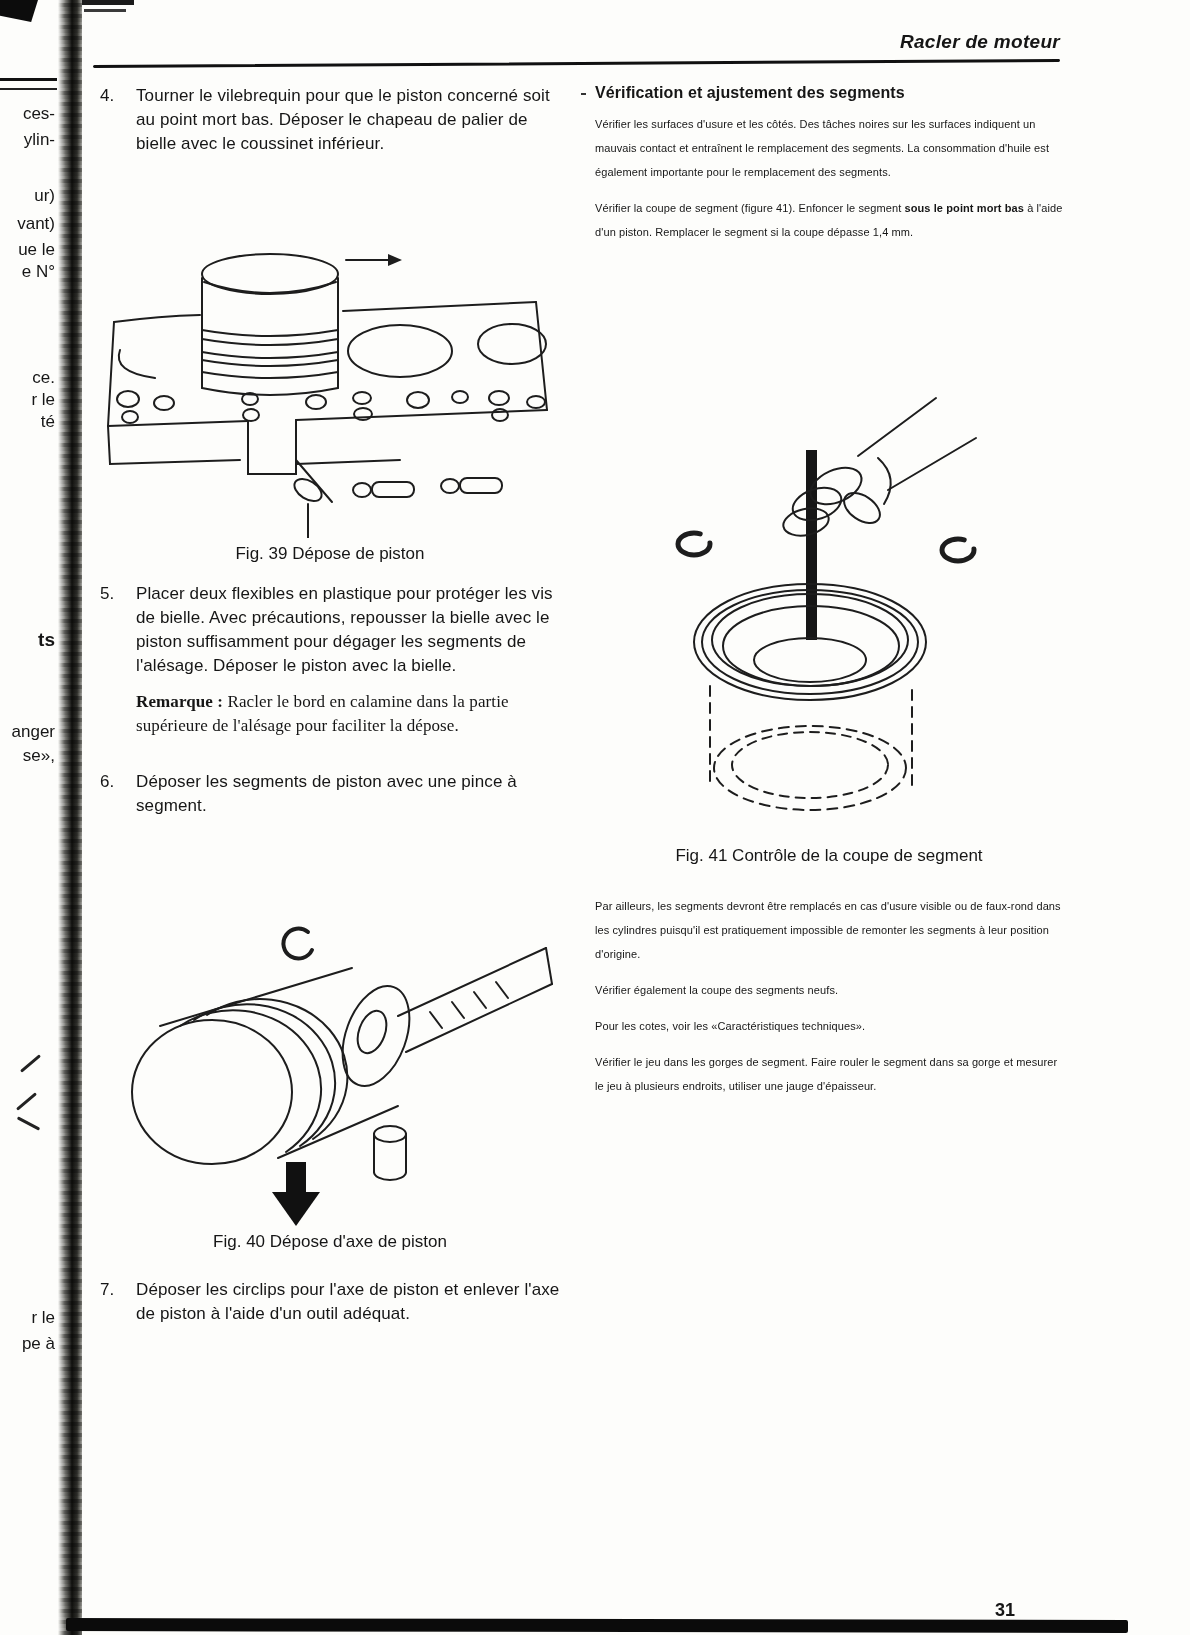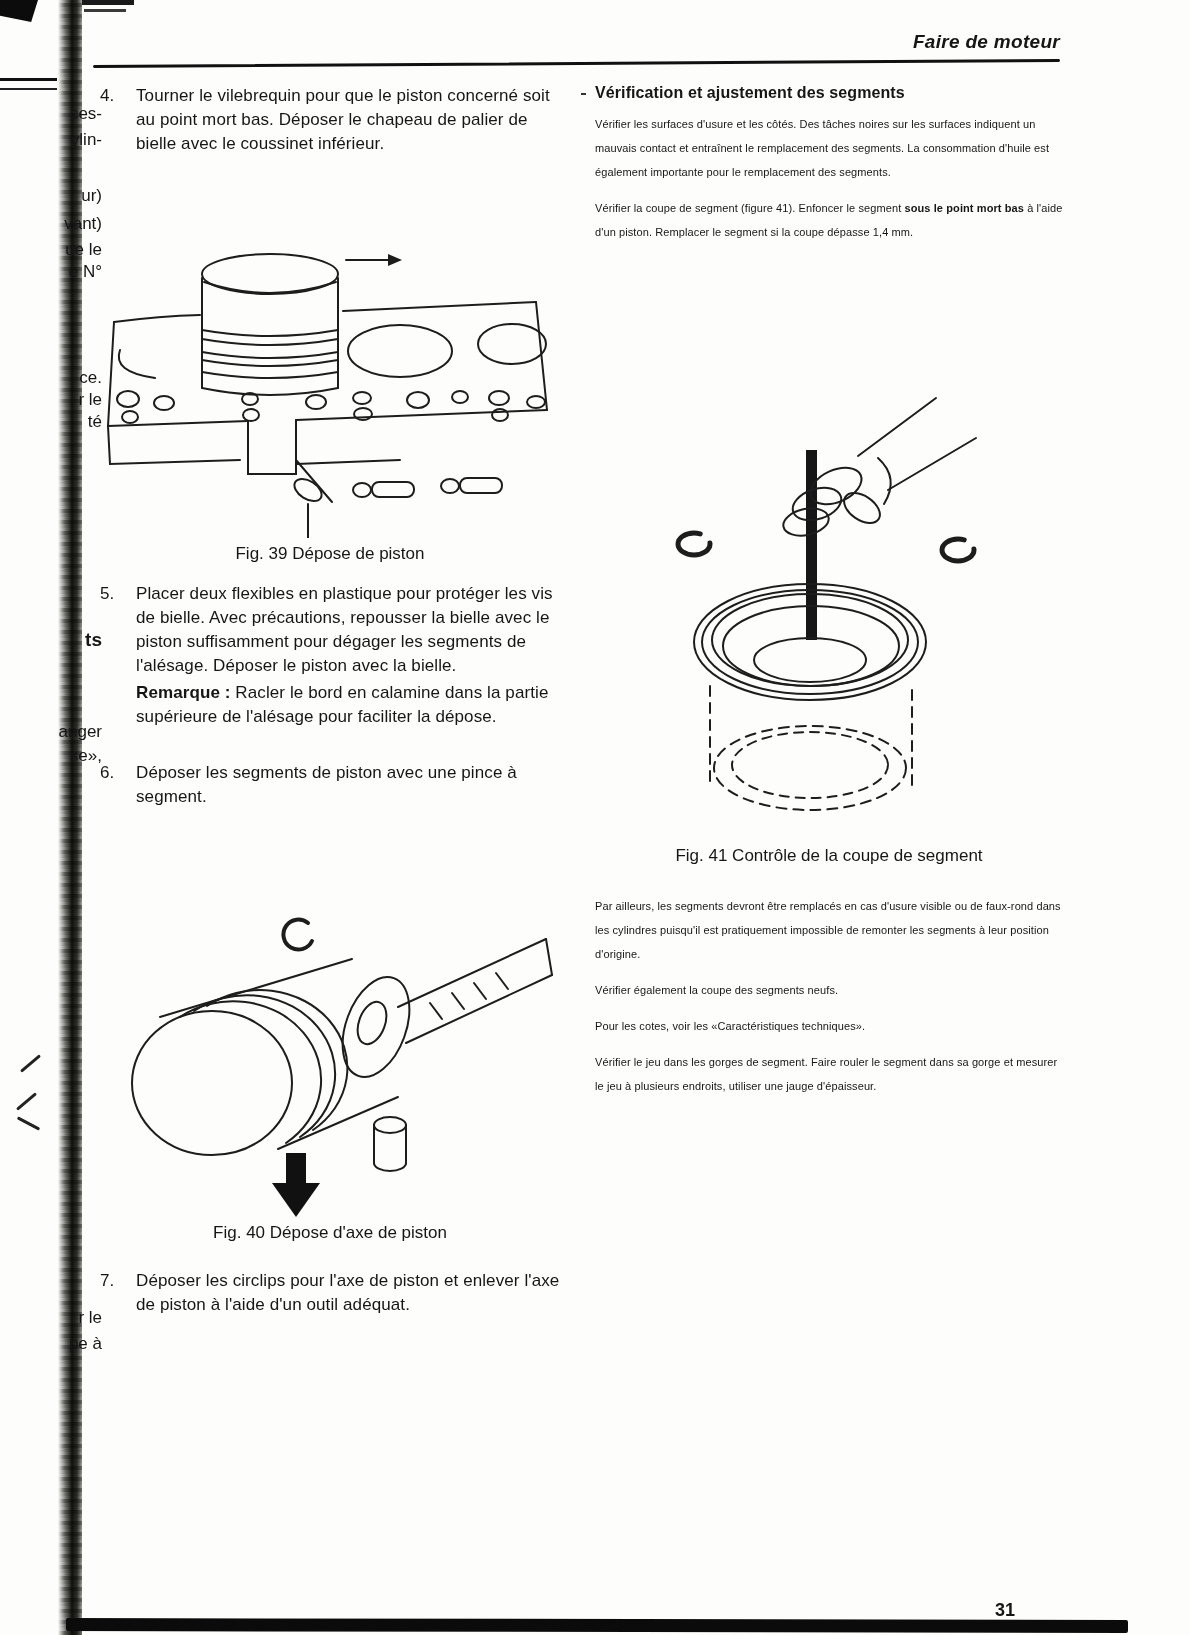--- a/index.html
+++ b/index.html
@@ -19,42 +19,42 @@
   }
   .corner-mark{position:absolute;left:0;top:0;width:38px;height:22px;background:#0c0c0c;
     clip-path:polygon(0 0,100% 0,82% 100%,0 72%);}
   .top-noise-1{position:absolute;left:80px;top:0;width:54px;height:5px;background:#1a1a1a;}
   .top-noise-2{position:absolute;left:84px;top:9px;width:42px;height:3px;background:#3a3a3a;}
   .mini-rule-1{position:absolute;left:0;top:78px;width:57px;height:3px;background:#111;}
   .mini-rule-2{position:absolute;left:0;top:88px;width:57px;height:2px;background:#222;}
   .bottom-band{position:absolute;left:66px;top:1619px;width:1062px;height:13px;background:#0b0b0b;border-radius:2px;transform:rotate(.1deg);}
   
   .frag{position:absolute;left:0;width:55px;text-align:right;padding-right:2px;
-    font-size:17px;line-height:20px;white-space:nowrap;padding-left:47px;}
+    font-size:17px;line-height:20px;white-space:nowrap;}
   .frag.bold{font-weight:bold;font-size:19px;}
   .slash{position:absolute;width:25px;height:3px;background:#222;border-radius:2px;}
   
   .header-title{position:absolute;left:840px;top:31px;width:220px;text-align:right;
     font-style:italic;font-weight:600;font-size:19px;letter-spacing:.3px;}
   .header-rule{position:absolute;left:93px;top:62px;width:967px;height:3px;background:#111;
     transform:rotate(-.35deg);border-radius:2px;}
   
   .col-left{position:absolute;left:100px;top:84px;width:460px;}
   .col-right{position:absolute;left:595px;top:84px;width:468px;}
   .list-item{display:flex;font-size:17px;line-height:24px;letter-spacing:.1px;}
   .num{width:36px;flex:none;}
   .itext{flex:1;}
   .caption{text-align:center;font-size:17px;margin-top:6px;}
   .fig{position:relative;}
   .fig svg{display:block;width:100%;height:100%;}
   .fig39{margin-top:46px;height:336px;}
   .fig40{margin-top:92px;height:318px;}
   .fig41{margin:150px 0 0 45px;width:420px;height:440px;}
   .mt-item5{margin-top:18px;}
-  .remark{margin:3px 0 0 36px;font-size:17px;line-height:24px;letter-spacing:.1px;}
+  .remark{margin:12px 0 0 36px;font-size:17px;line-height:24px;letter-spacing:.1px;font-family:Liberation Serif, serif;}
   .remark .rlabel{font-weight:bold;}
   .mt-item6{margin-top:32px;}
   .mt-item7{margin-top:26px;}
   .cap40{margin-top:4px;}
   .cap41{margin-top:12px;}
   .heading{font-size:16px;font-weight:bold;margin:0 0 10px 0;letter-spacing:.1px;position:relative;}
   .heading:before{content:"";position:absolute;left:-14px;top:9px;width:5px;height:2px;background:#333;}
   .para{font-size:11px;line-height:24px;letter-spacing:.1px;margin:0 0 12px 0;}
   .para3{margin-top:28px;}
   .page-number{position:absolute;left:995px;top:1600px;width:45px;
@@ -84,21 +84,21 @@
   <span class="frag" style="top:412px">té</span>
   <span class="frag bold" style="top:630px">ts</span>
   <span class="frag" style="top:722px">anger</span>
   <span class="frag" style="top:746px">se»,</span>
   <span class="frag" style="top:1308px">r le</span>
   <span class="frag" style="top:1334px">pe à</span>
   <div class="slash" style="left:18px;top:1062px;transform:rotate(-40deg)"></div>
   <div class="slash" style="left:14px;top:1100px;transform:rotate(-40deg)"></div>
   <div class="slash" style="left:16px;top:1122px;transform:rotate(28deg)"></div>
 
-  <div class="header-title">Faire de moteur</div>
+  <div class="header-title">Racler de moteur</div>
   <div class="header-rule"></div>
 
   <div class="col-left">
 
     <div class="list-item">
       <span class="num">4.</span>
       <span class="itext">Tourner le vilebrequin pour que le piston concerné soit au point mort bas. Déposer le chapeau de palier de bielle avec le coussinet inférieur.</span>
     </div>
 
     <div class="fig fig39">

